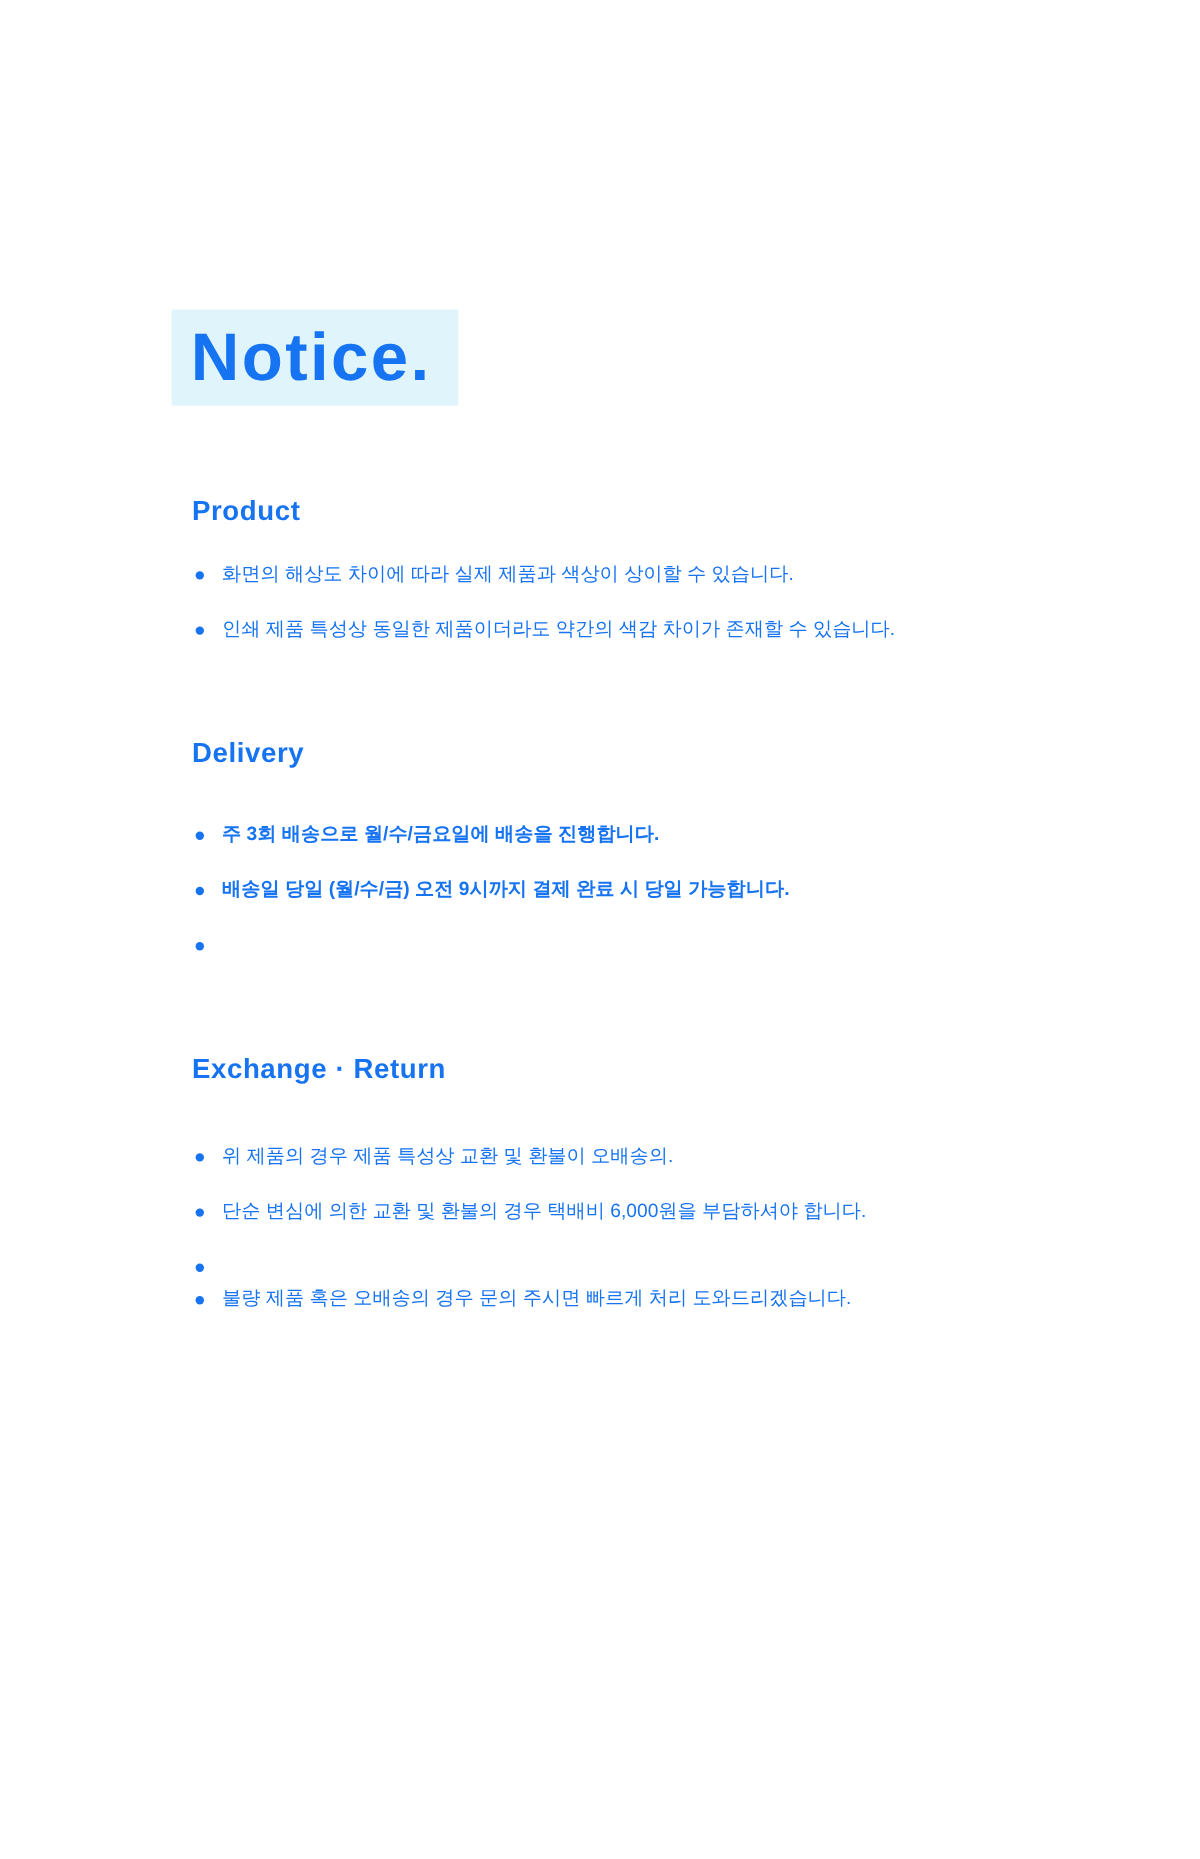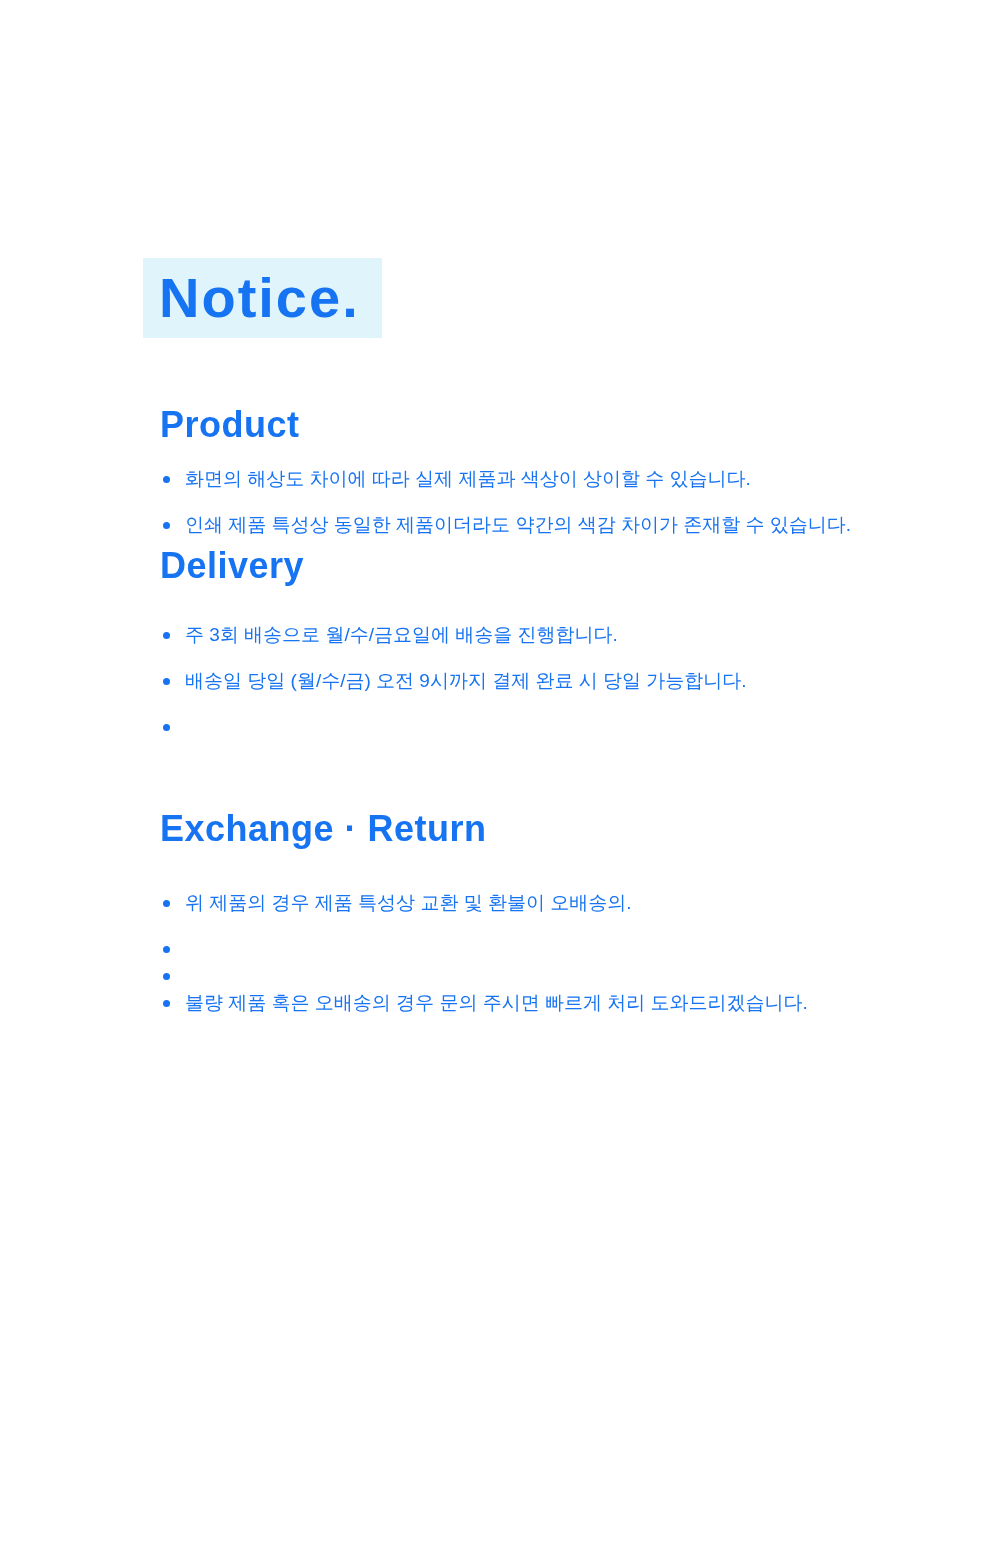--- a/index.html
+++ b/index.html
@@ -32,46 +32,46 @@
     height: 80px;
   }
   .title-text {
     color: var(--accent);
     font-size: 56px;
     font-weight: bold;
     letter-spacing: 2px;
   }
   .sec-heading {
     color: var(--accent);
-    font-size: 36px;
+    font-size: 23px;
     font-weight: bold;
     line-height: 36px;
     letter-spacing: 0.5px;
   }
   .sec-product  { margin-top: 69px; }
-  .sec-delivery { }
+  .sec-delivery { margin-top: 61px; }
   .sec-exchange { margin-top: 80px; }
 
   .bullets { list-style: none; }
   .sec-product  .bullets { margin-top: 13px; }
-  .sec-delivery .bullets { margin-top: 28px; }
+  .sec-delivery .bullets { margin-top: 28px; font-weight: bold; }
   .sec-exchange .bullets { margin-top: 33px; }
 
   .bullet-item { display: flex; align-items: flex-start; }
   .dot {
     flex: 0 0 auto;
     width: 7px; height: 7px;
     margin: 20px 0 0 3px;
     border-radius: 50%;
     background: var(--accent);
   }
   .bullet-body { margin-left: 15px; }
   .line {
     color: var(--accent);
-    font-size: 19px;
+    font-size: 16px;
     line-height: 46px;
     white-space: nowrap;
     text-align: right;
   }
 </style>
 </head>
 <body>
 
 <div class="page">
 
@@ -124,20 +124,23 @@
     <h2 class="sec-heading">Exchange · Return</h2>
     <ul class="bullets">
       <li class="bullet-item">
         <span class="dot"></span>
         <div class="bullet-body">
           <div class="line">위 제품의 경우 제품 특성상 교환 및 환불이 오배송의.</div>
         </div>
       </li>
       <li class="bullet-item">
         <span class="dot"></span>
+        <div class="bullet-body">
+          <div class="line">단순 변심에 의한 교환 및 환불의 경우 택배비 6,000원을 부담하셔야 합니다.</div>
+        </div>
       </li>
       <li class="bullet-item">
         <span class="dot"></span>
       </li>
       <li class="bullet-item">
         <span class="dot"></span>
         <div class="bullet-body">
           <div class="line">불량 제품 혹은 오배송의 경우 문의 주시면 빠르게 처리 도와드리겠습니다.</div>
         </div>
       </li>

